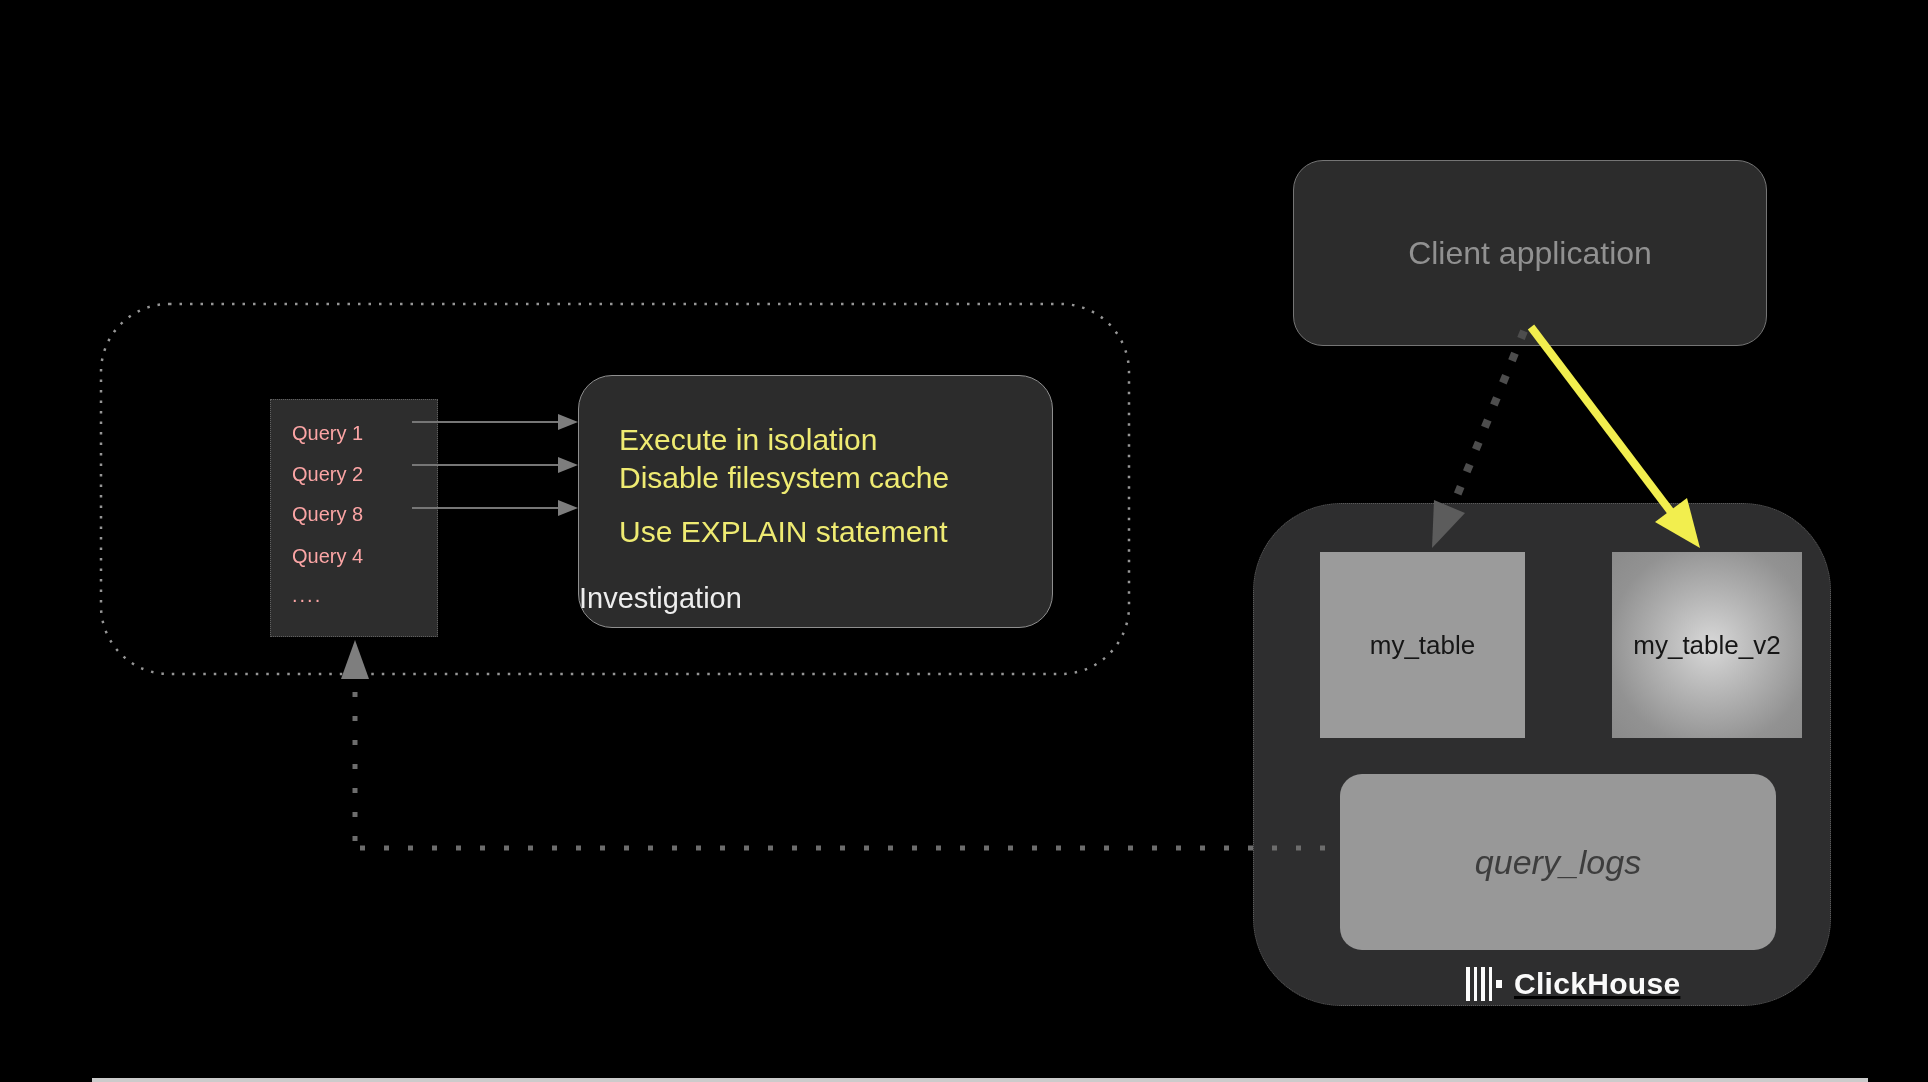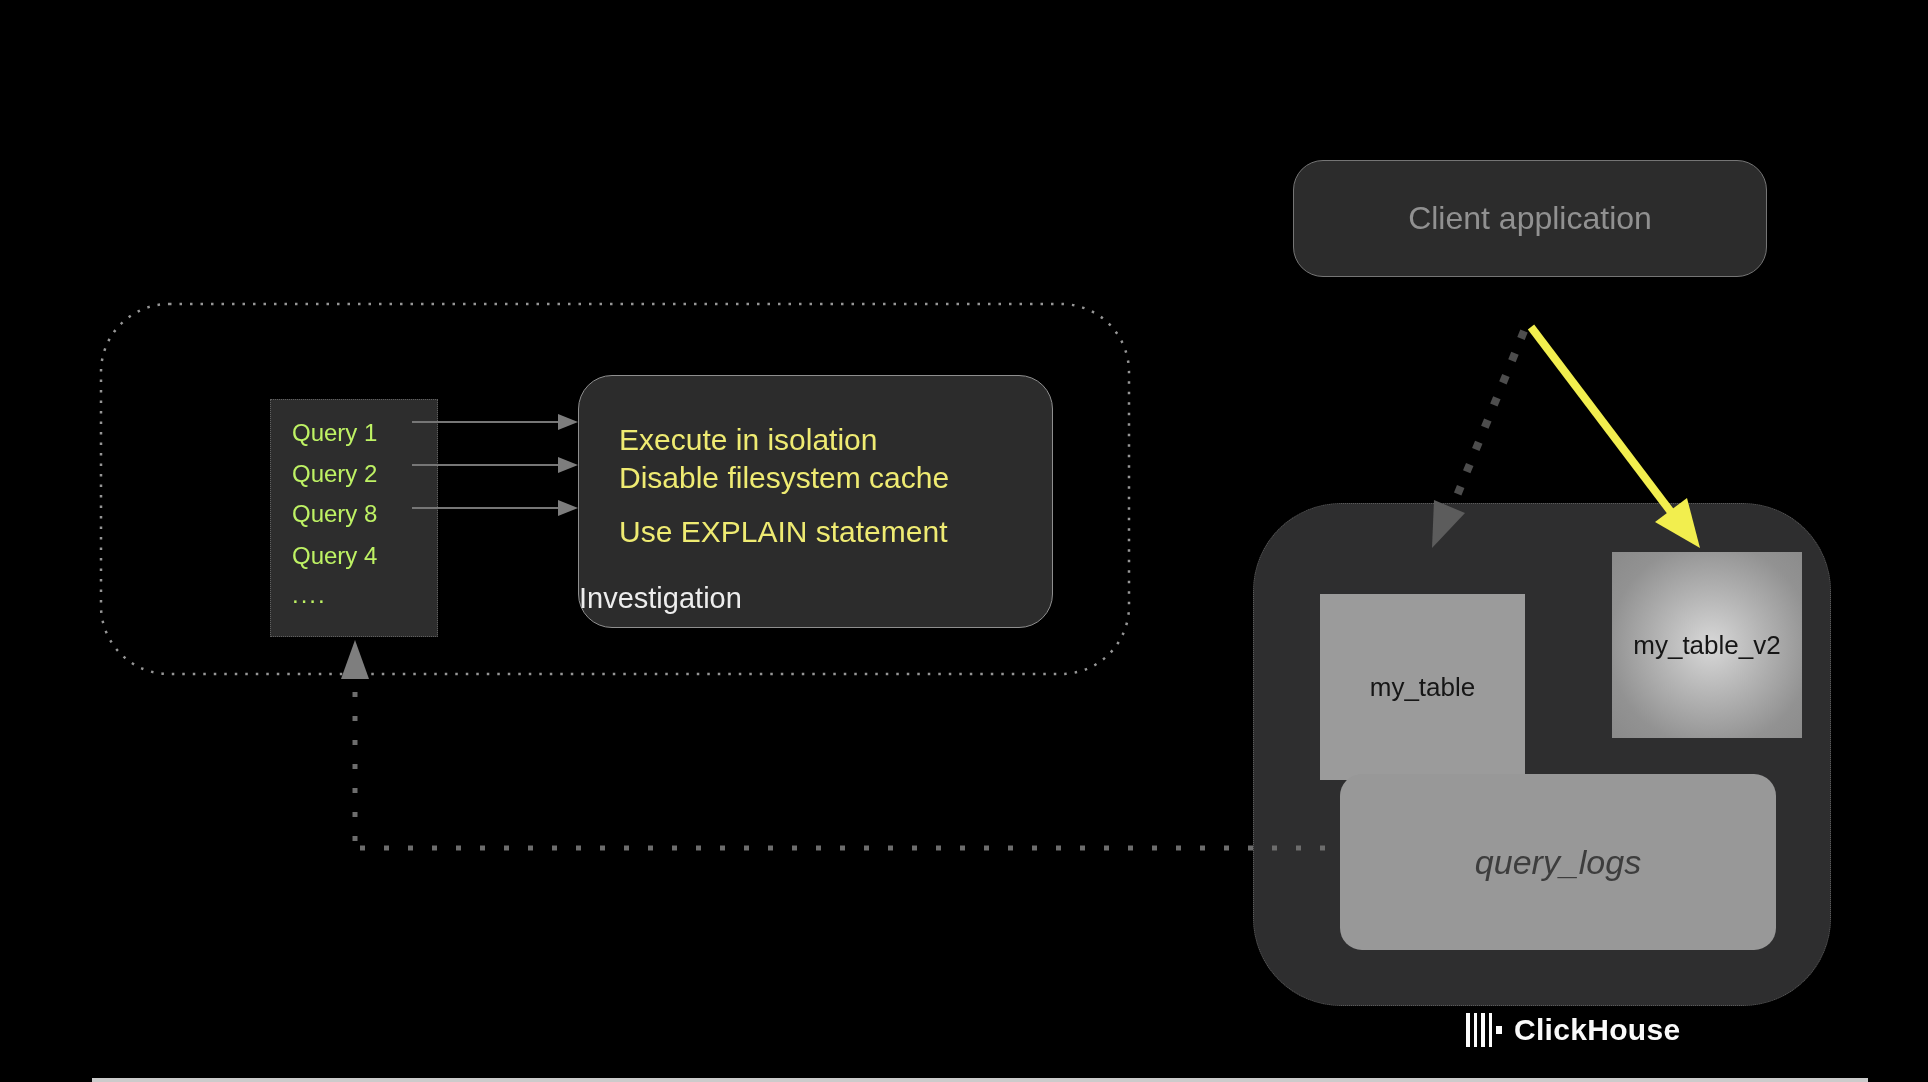--- a/index.html
+++ b/index.html
@@ -6,69 +6,69 @@
   #stage{
     position:relative;width:1928px;height:1082px;background:#000;overflow:hidden;
     font-family:"Liberation Sans", sans-serif;
   }
   #query-list-box{
     position:absolute;left:270px;top:399px;width:168px;height:238px;
     background:#2d2d2d;border:1px dotted #5f5f5f;box-sizing:border-box;
   }
   .query-item{
     position:absolute;left:292px;height:30px;line-height:30px;
-    font-size:24px;color:#bef264;white-space:nowrap;
+    font-size:20px;color:#fca5a5;white-space:nowrap;
   }
   .q0{top:418px}.q1{top:459px}.q2{top:499px}.q3{top:541px}.q4{top:580px;letter-spacing:2px}
   #investigation-box{
     position:absolute;left:578px;top:375px;width:475px;height:253px;
     background:#2c2c2c;border:1.5px solid #8f8f8f;border-radius:34px;box-sizing:border-box;
   }
   .inv-line{
     position:absolute;left:40px;height:32px;line-height:32px;
     font-size:30px;color:#efeb72;white-space:nowrap;
   }
   .inv0{top:48px}.inv1{top:86px}.inv2{top:140px}
   #investigation-label{
     position:absolute;left:0;top:206px;width:100%;text-align:left;
     font-size:29px;color:#ededed;
   }
   
   #client-box{
-    position:absolute;left:1293px;top:160px;width:474px;height:117px;
+    position:absolute;left:1293px;top:160px;width:474px;height:186px;
     background:#2c2c2c;border:1px solid #757575;border-radius:30px;box-sizing:border-box;
     display:flex;align-items:center;justify-content:center;
     font-size:32px;color:#919191;
   }
   
   #clickhouse-box{
     position:absolute;left:1253px;top:503px;width:578px;height:503px;
     background:#2e2e2f;border:1px dotted #5a5a5a;border-radius:88px;box-sizing:border-box;
   }
   #my-table-box{
     position:absolute;left:1320px;top:552px;width:205px;height:186px;
     background:#9b9b9b;display:flex;align-items:center;justify-content:center;
-    font-size:26px;color:#161616;margin-top:42px;
+    font-size:26px;color:#161616;
   }
   #my-table-v2-box{
     position:absolute;left:1612px;top:552px;width:190px;height:186px;
     background:radial-gradient(circle at 52% 50%, #d8d8d8 0%, #b4b4b4 38%, #929292 75%, #8a8a8a 100%);
     display:flex;align-items:center;justify-content:center;
     font-size:26px;color:#161616;text-align:right;
   }
   #query-logs-box{
     position:absolute;left:1340px;top:774px;width:436px;height:176px;
     background:#989898;border-radius:22px;
     display:flex;align-items:center;justify-content:center;
     font-size:34px;color:#3d3d3d;font-style:italic;
   }
   
   #clickhouse-logo{
-    position:absolute;left:1466px;top:1012px;height:36px;
-    display:flex;align-items:center;
+    position:absolute;left:1466px;top:966px;height:36px;
+    display:flex;align-items:center;text-decoration:underline;
   }
   #logo-bars{display:flex;align-items:center;height:34px;}
   #logo-bars .bar{width:3.5px;height:34px;background:#fcfcfc;margin-right:4px;}
   #logo-bars .dot{width:6px;height:8px;background:#fcfcfc;margin-right:0;}
   #clickhouse-wordmark{
     margin-left:12px;font-size:30px;font-weight:600;color:#fafafa;letter-spacing:.3px;
   }
   
   #bottom-strip{
     position:absolute;left:92px;top:1078px;width:1776px;height:4px;background:#cbcbcb;

